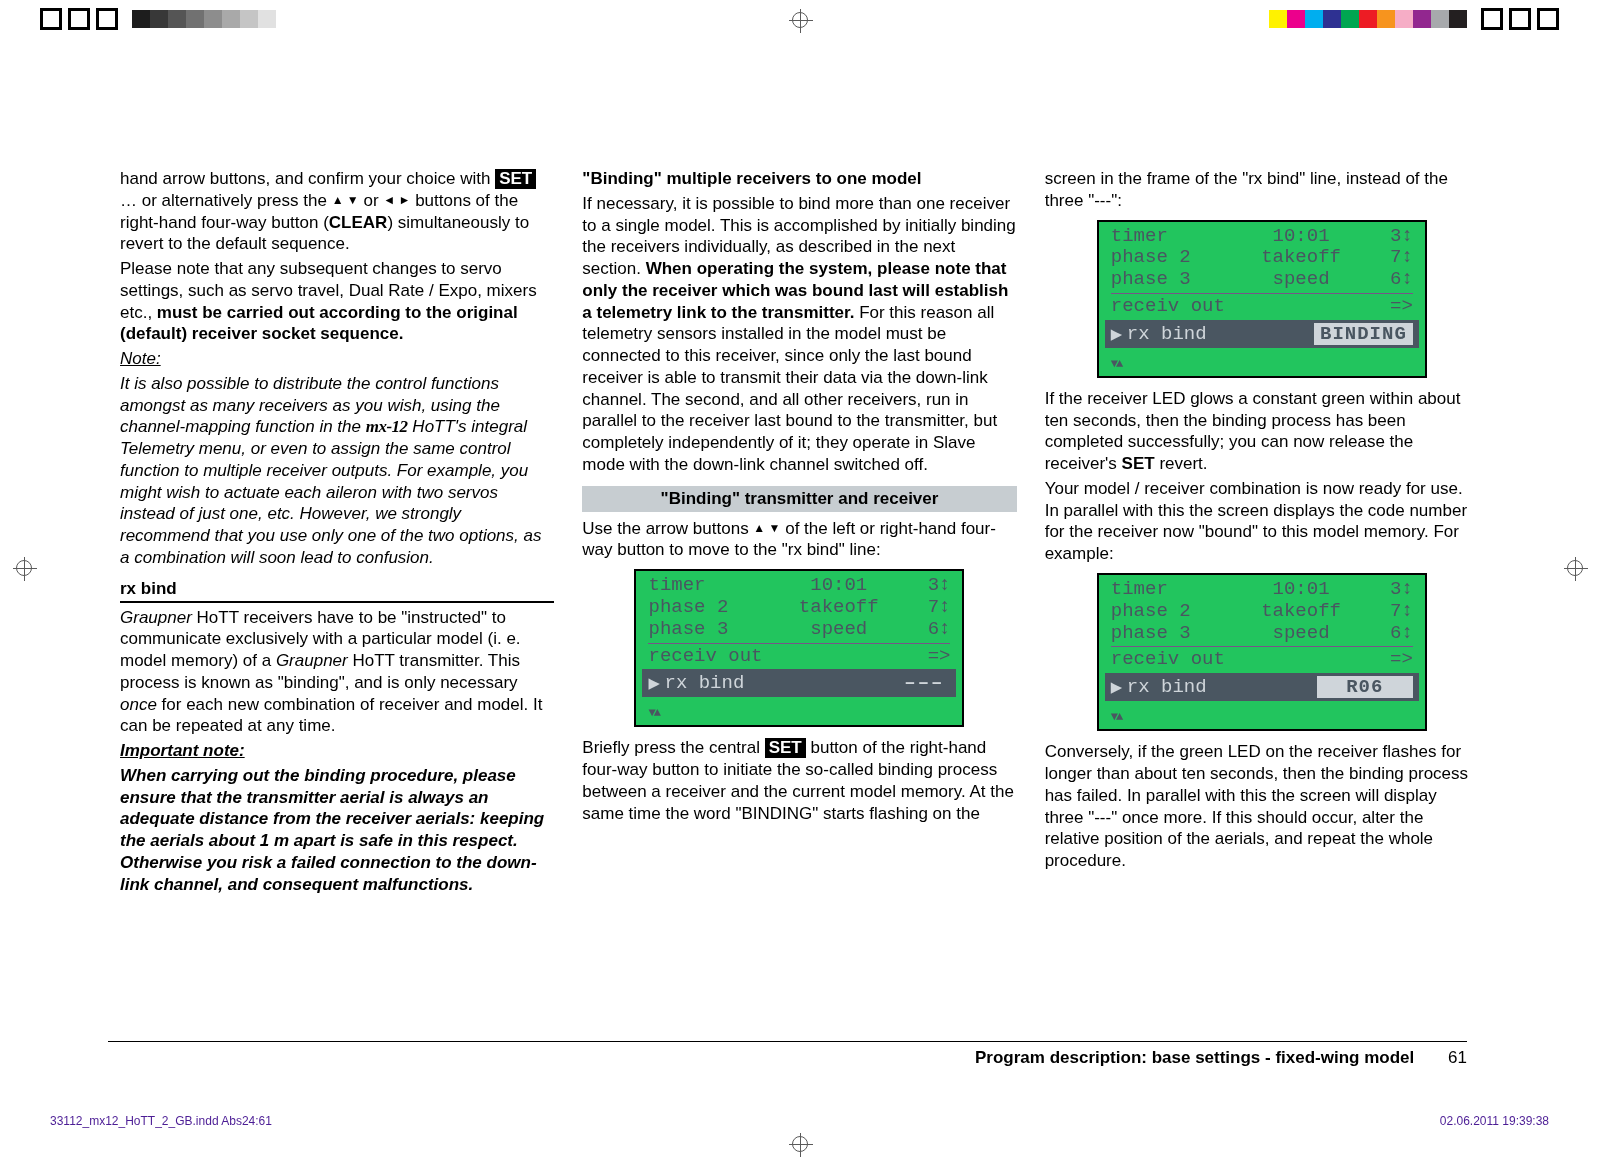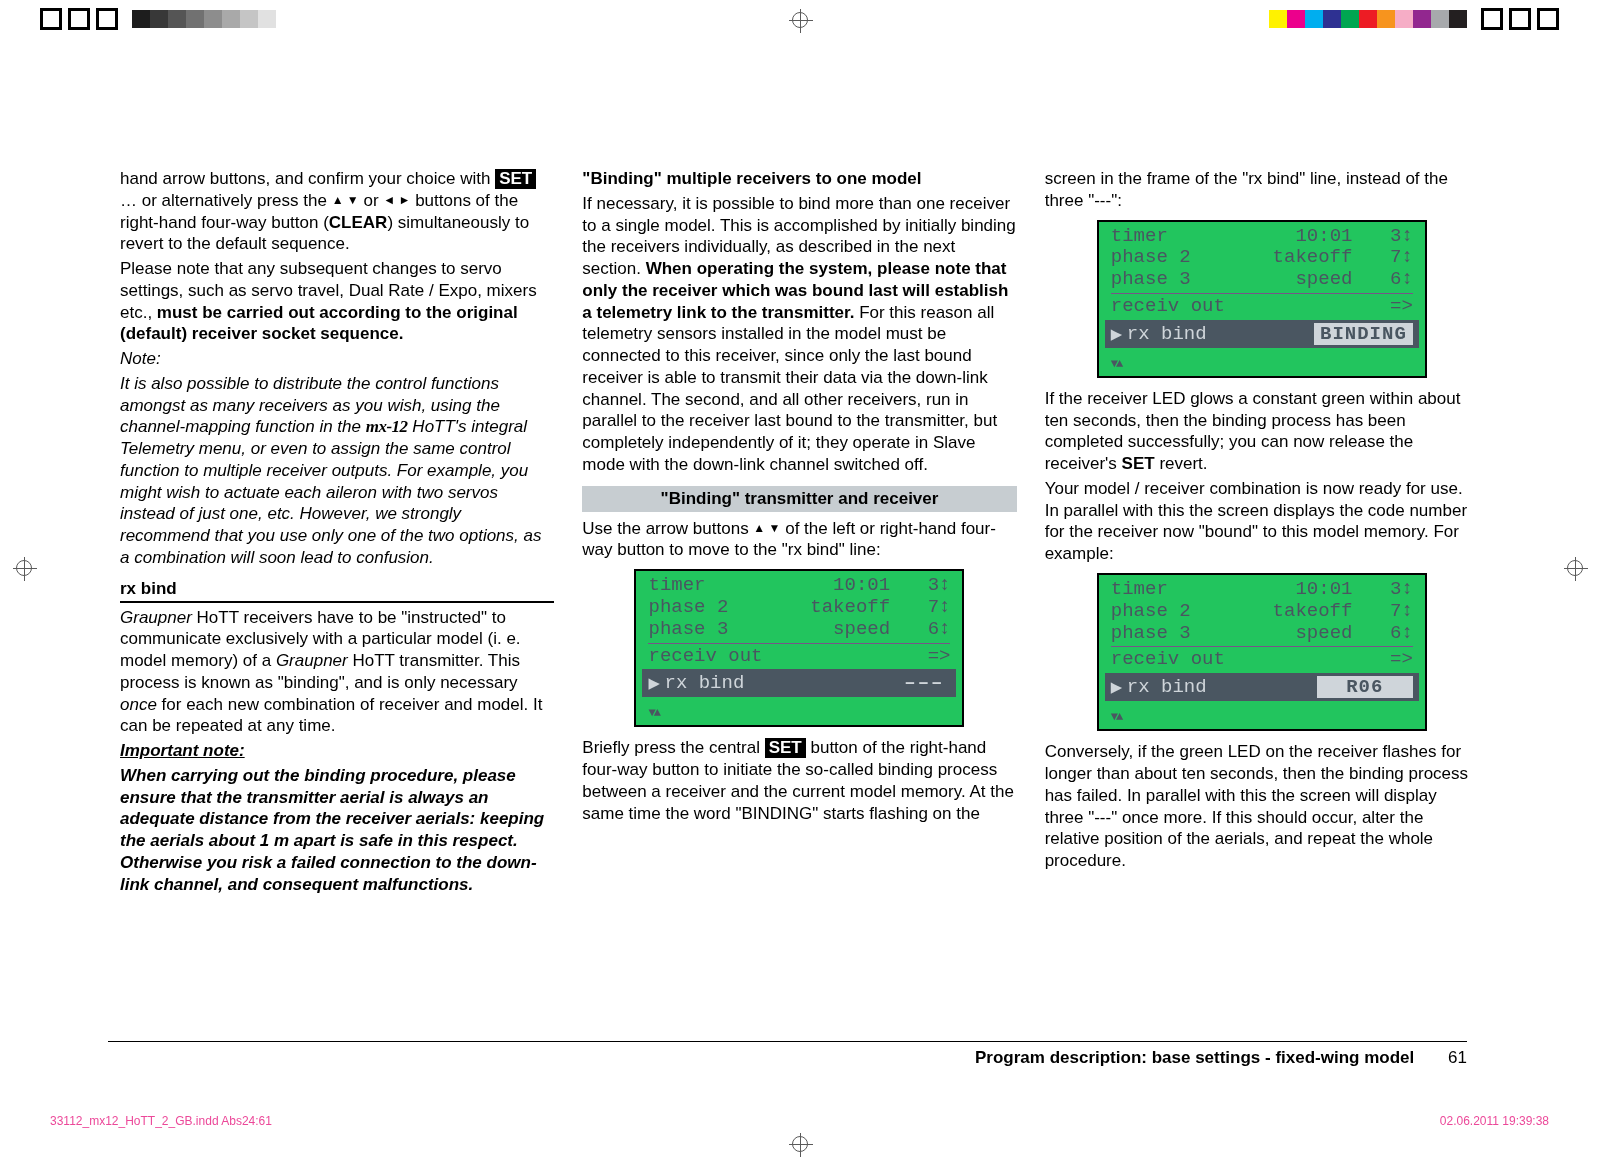--- a/index.html
+++ b/index.html
@@ -75,41 +75,41 @@
   }
   .inv {
     background: #000; color: #fff; padding: 0 4px; font-weight: bold;
     display: inline-block; line-height: 1.15;
   }
   .tri { font-size: 12px; vertical-align: 2px; }
   .gray-bar {
     background: #c7cdd1; text-align: center; font-weight: bold;
     padding: 3px 6px; margin: 10px 0 6px 0; font-size: 17px;
   }
-  .note-head { font-style: italic; }
+  .note-head { font-style: italic; text-decoration: underline; }
 
   
   .lcd {
     border: 2px solid #000;
     background: #22c55e;
     margin: 8px auto 10px auto;
     width: 330px;
     font-family: "Courier New", monospace;
     color: #4a5661;
     padding: 4px 0 0 0;
   }
   .lcd-row {
     display: flex;
     padding: 0 12px;
     white-space: pre;
     font-size: 19px;
     line-height: 1.15;
   }
   .lcd-row .l { flex: 0 0 46%; }
-  .lcd-row .m { flex: 0 0 36%; text-align: right; padding-right: 6px; }
+  .lcd-row .m { flex: 0 0 36%; text-align: center; padding-right: 6px; }
   .lcd-row .r { flex: 0 0 18%; text-align: right; }
   .lcd-divider { border-top: 1px solid #758; margin: 2px 12px; }
   .lcd-sel {
     background: #4a5661; margin: 2px 6px 4px 6px;
     display: flex; padding: 2px 6px; align-items: center;
     font-size: 19px;
   }
   .lcd-sel .arrow { color: #cfd5da; width: 14px; }
   .lcd-sel .label { color: #cfd5da; flex: 1; padding-left: 2px; }
   .lcd-badge {
@@ -128,21 +128,21 @@
     width: 100%;
     text-align: right;
     padding-top: 6px;
     font-size: 17px;
   }
   .page-footer .title { font-weight: bold; }
   .page-footer .num { display: inline-block; width: 34px; text-align: right; margin-left: 14px; }
 
   .imprint {
     position: absolute; bottom: 40px; left: 50px; right: 50px;
-    font-size: 12px; color: #ec4899;
+    font-size: 12px; color: #4c1d95;
     display: flex; justify-content: space-between;
   }
 </style>
 </head>
 <body>
 
 <div class="print-marks">
   <div class="squares-left">
     <div class="sq"></div>
       <div class="sq"></div>

